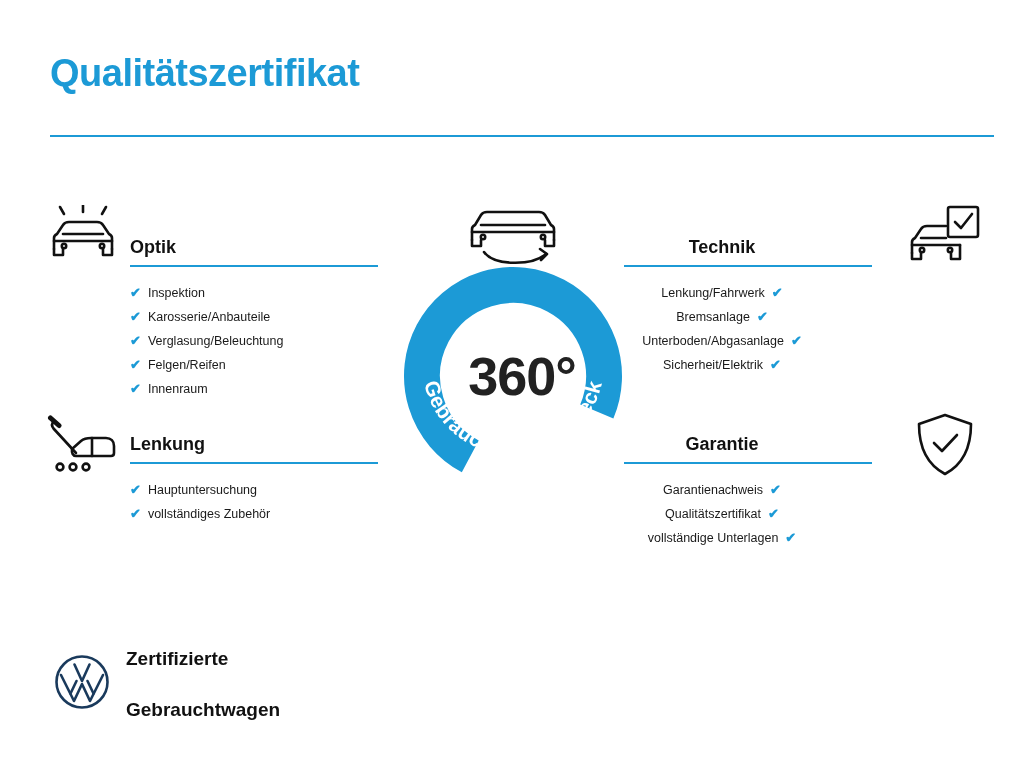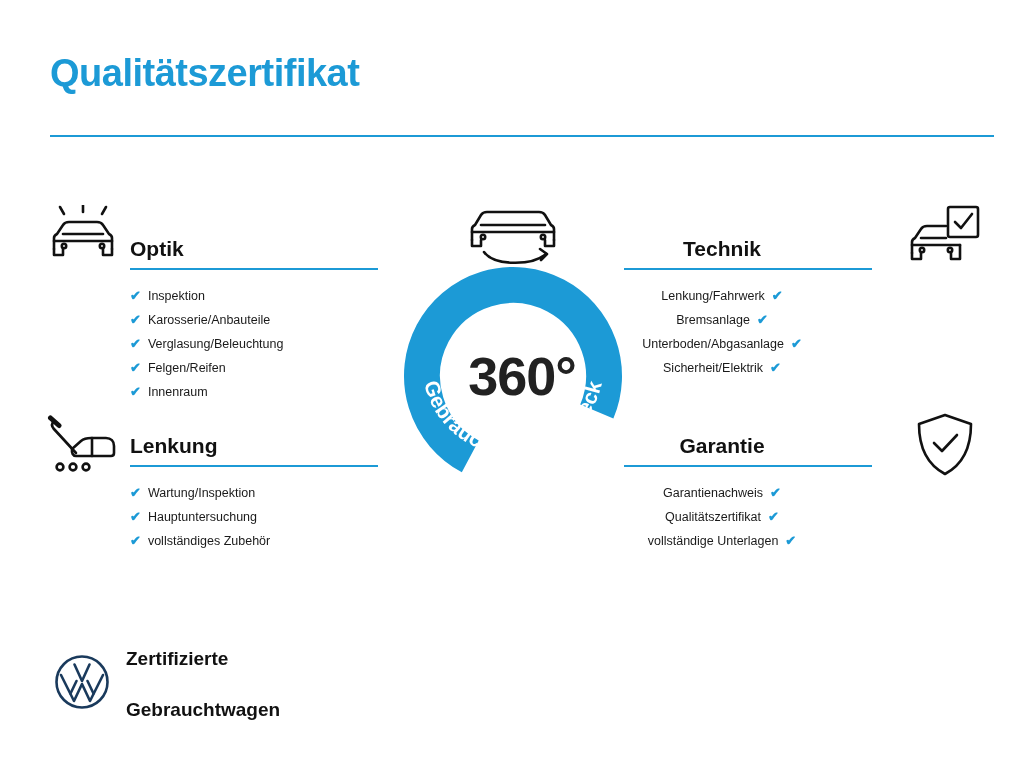--- a/index.html
+++ b/index.html
@@ -46,21 +46,21 @@
   }
   .col-left { left: 130px; text-align: left; }
   .col-right { left: 572px; text-align: center; }
 
   .block-optik    { top: 238px; }
   .block-wartung  { top: 435px; }
   .block-technik  { top: 238px; }
   .block-garantie { top: 435px; }
 
   .col-head {
-    font-size: 21px;
+    font-size: 18px;
     font-weight: bold;
     color: #111111;
     line-height: 1;
     padding-bottom: 9px;
   }
   .col-rule {
     height: 2px;
     background: #1c9ad6;
     width: 248px;
   }
@@ -221,21 +221,20 @@
       <li><span class="check">✔</span><span>Verglasung/Beleuchtung</span></li>
       <li><span class="check">✔</span><span>Felgen/Reifen</span></li>
       <li><span class="check">✔</span><span>Innenraum</span></li>
     </ul>
   </div>
 
   <div class="col col-left block-wartung">
     <div class="col-head">Lenkung</div>
     <div class="col-rule"></div>
     <ul class="items">
-      <li><span class="check">✔</span><span>Wartung/Inspektion</span></li>
       <li><span class="check">✔</span><span>Hauptuntersuchung</span></li>
       <li><span class="check">✔</span><span>vollständiges Zubehör</span></li>
     </ul>
   </div>
 
   <div class="col col-right block-technik">
     <div class="col-head">Technik</div>
     <div class="col-rule"></div>
     <ul class="items">
       <li><span>Lenkung/Fahrwerk</span><span class="check">✔</span></li>

